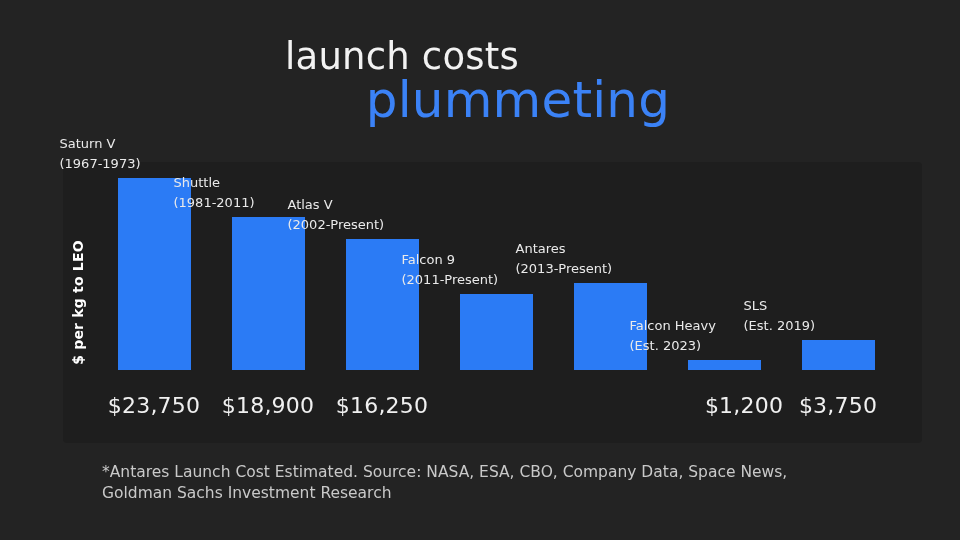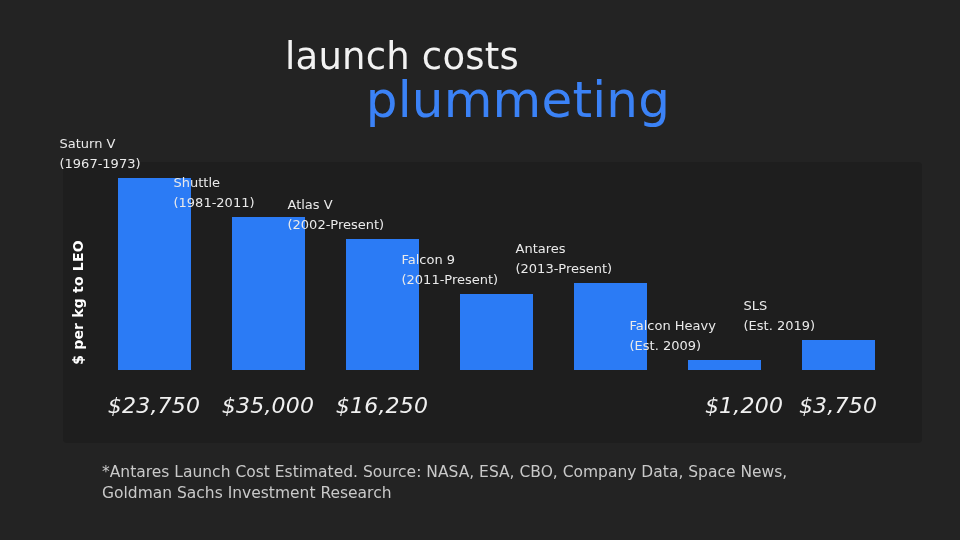--- a/index.html
+++ b/index.html
@@ -106,21 +106,20 @@
     background: #2b7bf5;
   }
 
   
   .values {
     position: absolute;
     left: 100px;
     top: 392px;
     width: 800px;
     height: 28px;
-    font-style: italic;
   }
   .value {
     position: absolute;
     width: 140px;
     text-align: center;
     color: #f0f0f0;
     font-size: 22px;
     line-height: 28px;
     letter-spacing: 0.2px;
   }
@@ -169,31 +168,31 @@
 (2011-Present)</div>
       <div class="bar" title="Falcon 9 $9,350" style="height: 76px; background: rgb(43, 123, 245);"></div>
     </div>
     <div class="bar-col" style="left: 474px;">
       <div class="bar-label" style="bottom: 91px;">Antares
 (2013-Present)</div>
       <div class="bar" title="Antares $10,750" style="height: 87px; background: rgb(43, 123, 245);"></div>
     </div>
     <div class="bar-col" style="left: 588px;">
       <div class="bar-label" style="bottom: 14px;">Falcon Heavy
-(Est. 2009)</div>
+(Est. 2023)</div>
       <div class="bar" title="Falcon Heavy $1,200" style="height: 10px; background: rgb(43, 123, 245);"></div>
     </div>
     <div class="bar-col" style="left: 702px;">
       <div class="bar-label" style="bottom: 34px;">SLS
 (Est. 2019)</div>
       <div class="bar" title="SLS $3,750" style="height: 30px; background: rgb(43, 123, 245);"></div>
     </div>
   </div>
 
 <div class="values" id="value-row">
     <div class="value" style="left: -16px;">$23,750</div>
-    <div class="value" style="left: 98px;">$35,000</div>
+    <div class="value" style="left: 98px;">$18,900</div>
     <div class="value" style="left: 212px;">$16,250</div>
     <div class="value" style="left: 554px; padding-left: 20px;">$1,200</div>
     <div class="value" style="left: 668px;">$3,750</div>
   </div>
 
 <div class="footnote">*Antares Launch Cost Estimated. Source: NASA, ESA, CBO, Company Data, Space News, Goldman Sachs Investment Research</div>
 
 </body></html>

